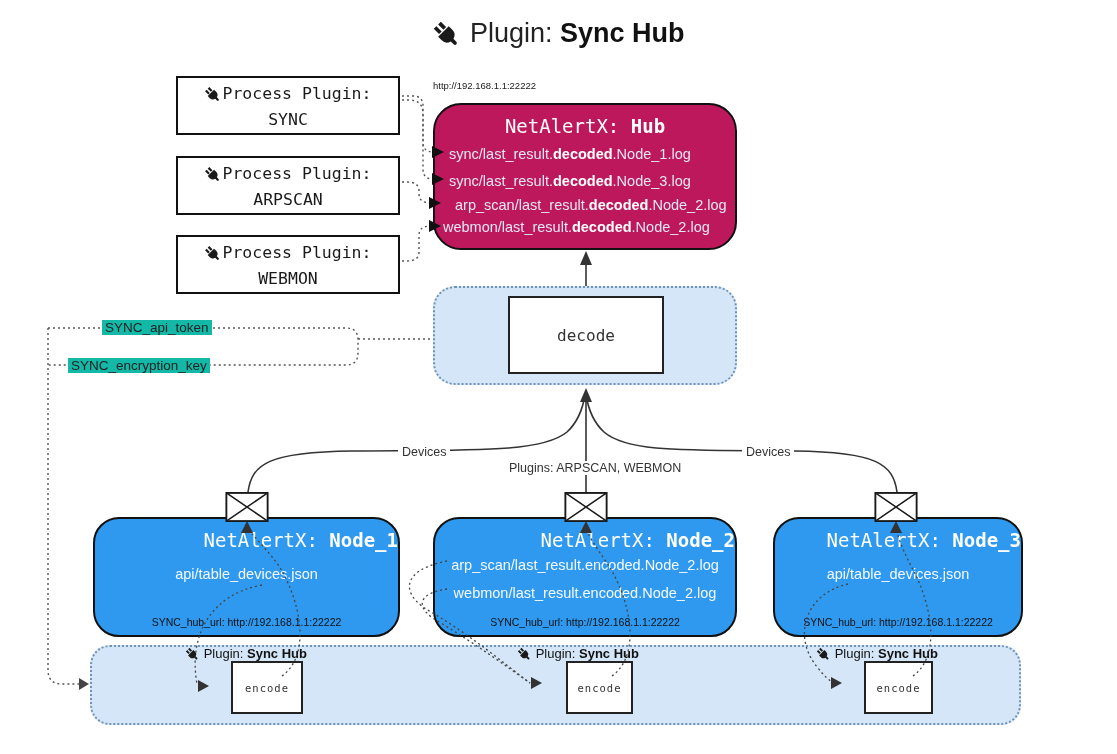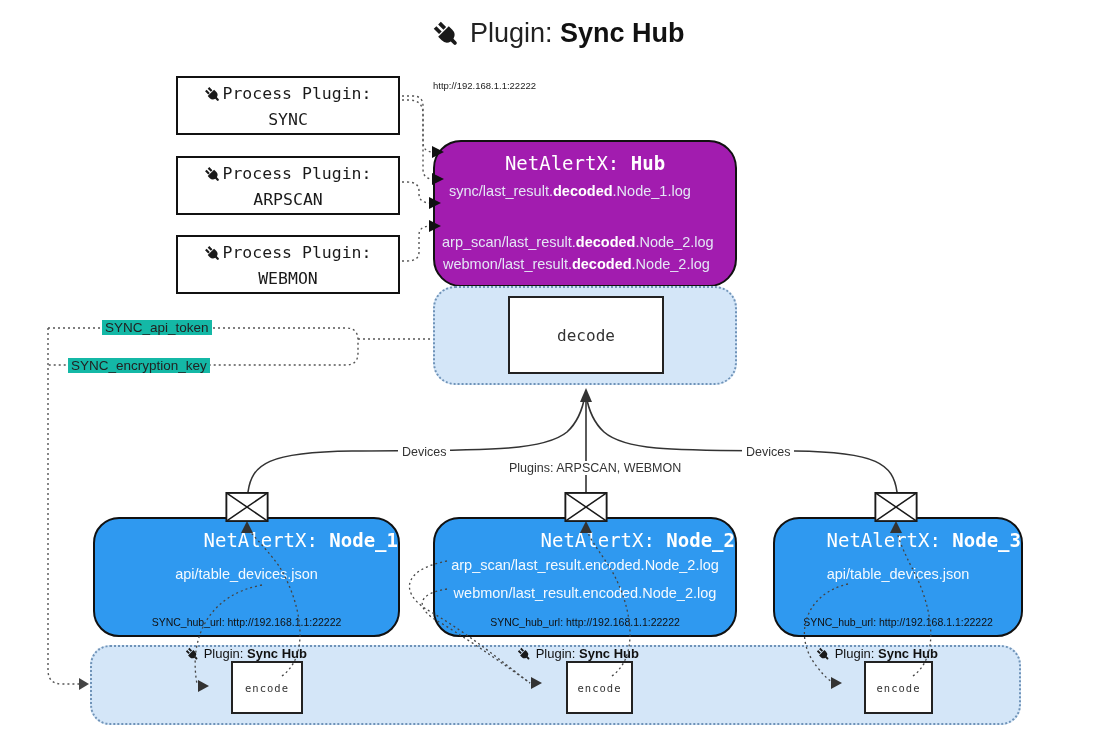--- a/index.html
+++ b/index.html
@@ -10,22 +10,22 @@
   .mono{font-family:"DejaVu Sans Mono", monospace;}
   
   .page-title{left:0;top:18px;width:1117px;text-align:center;font-size:27px;color:#222;}
   .page-title .t-bold{font-weight:bold;color:#111;}
   .plug{display:inline-block;vertical-align:middle;transform:rotate(-45deg);fill:#1a1a1a;}
   
   .proc-box{left:176px;width:220px;height:55px;background:#fff;border:2px solid #111;
             text-align:center;font-size:16.5px;line-height:1.55;}
   .proc-box .row1{margin-top:3px;}
   
-  .hub{left:433px;top:103px;width:304px;height:147px;background:#a21caf;border:2px solid #111;
-       border-radius:28px;box-sizing:border-box;margin-top:37px;}
+  .hub{left:433px;top:103px;width:304px;height:147px;background:#be185d;border:2px solid #111;
+       border-radius:28px;box-sizing:border-box;}
   .hub-title{left:0;top:10px;width:300px;text-align:center;color:#fff;font-size:19px;}
   .hub-line{color:#e4e7f5;font-size:14.5px;white-space:nowrap;}
   .hub-line b{color:#fff;}
   .hub-url{left:433px;top:80px;width:304px;font-size:9.5px;color:#222;}
   
   .panel{background:#d4e6f8;border:2px dotted #6f93b8;border-radius:22px;box-sizing:border-box;}
   .decode-panel{left:433px;top:286px;width:304px;height:99px;}
   .white-box{background:#fff;border:2px solid #222;box-sizing:border-box;display:flex;
              align-items:center;justify-content:center;}
   .decode-box{left:508px;top:296px;width:156px;height:78px;font-size:16px;color:#333;}
@@ -104,21 +104,22 @@
     <div>WEBMON</div>
   </div>
 
   <div class="abs hub-url">http://192.168.1.1:22222</div>
   <div class="abs hub">
     <div class="abs hub-title mono">
       <span>NetAlertX:</span>
       <b>Hub</b>
     </div>
     <div class="abs hub-line" style="left:14px;top:41px;"><span>sync/last_result.</span><b>decoded</b><span>.Node_1.log</span></div>
-    <div class="abs hub-line" style="left:7px;top:92px;"><span>arp_scan/last_result.</span><b>decoded</b><span>.Node_2.log</span></div>
+    <div class="abs hub-line" style="left:14px;top:68px;"><span>sync/last_result.</span><b>decoded</b><span>.Node_3.log</span></div>
+    <div class="abs hub-line" style="left:20px;top:92px;"><span>arp_scan/last_result.</span><b>decoded</b><span>.Node_2.log</span></div>
     <div class="abs hub-line" style="left:8px;top:114px;"><span>webmon/last_result.</span><b>decoded</b><span>.Node_2.log</span></div>
   </div>
 
   <div class="abs panel decode-panel"></div>
   <div class="abs white-box decode-box mono">decode</div>
 
   <div class="abs key-label" style="left:102px;top:320px;">SYNC_api_token</div>
   <div class="abs key-label" style="left:68px;top:358px;">SYNC_encryption_key</div>
 
   <div class="abs edge-label" style="left:398px;top:445px;">Devices</div>

